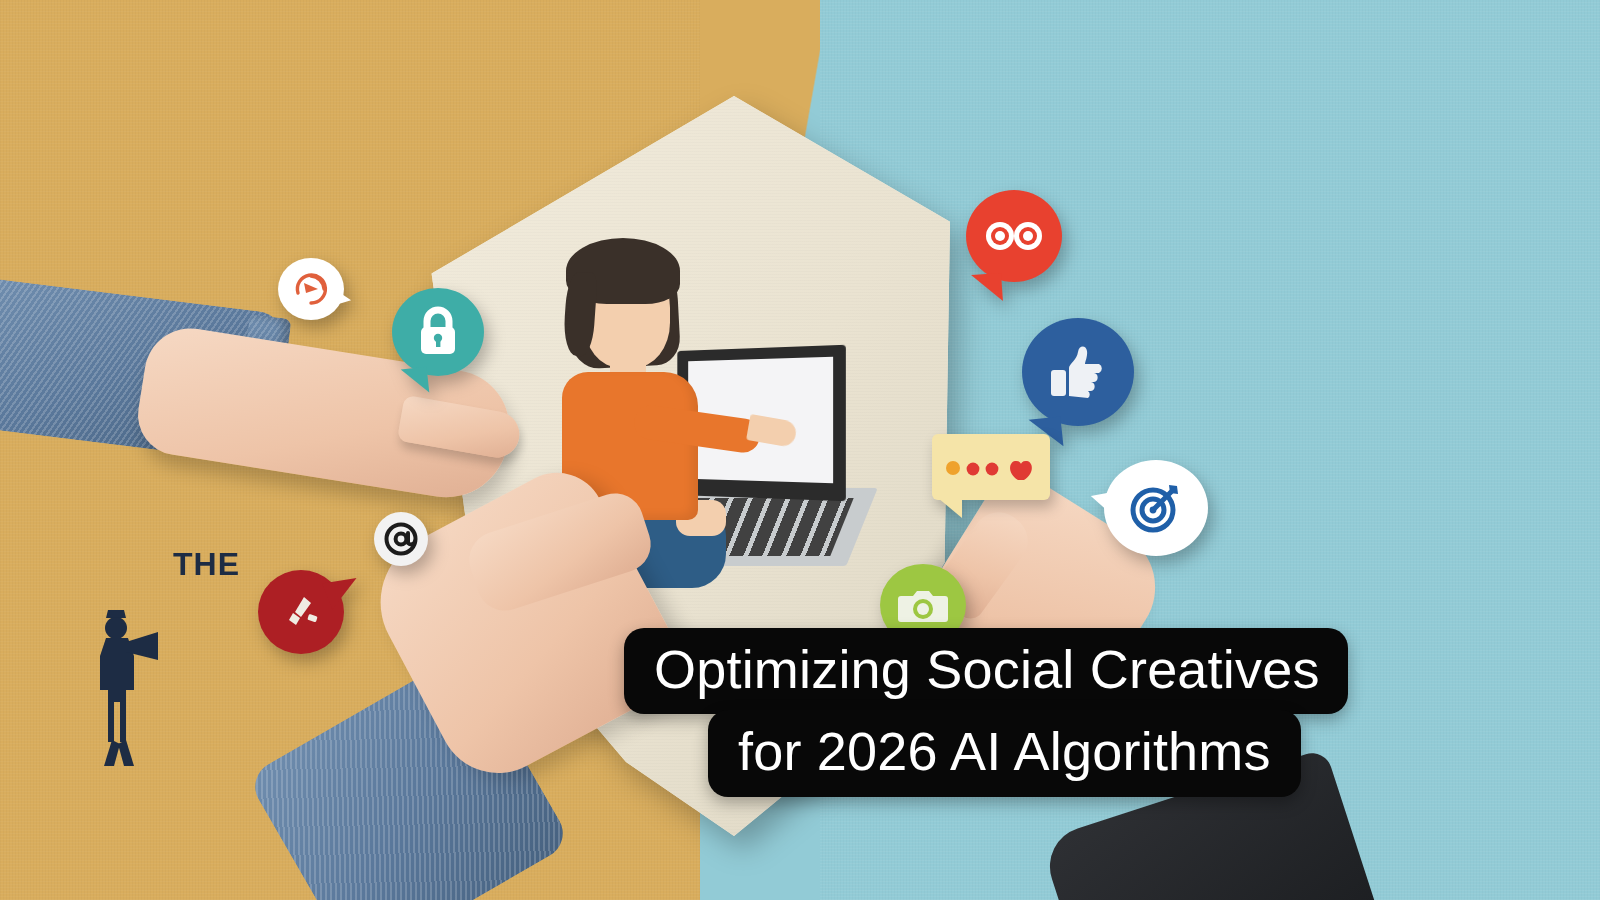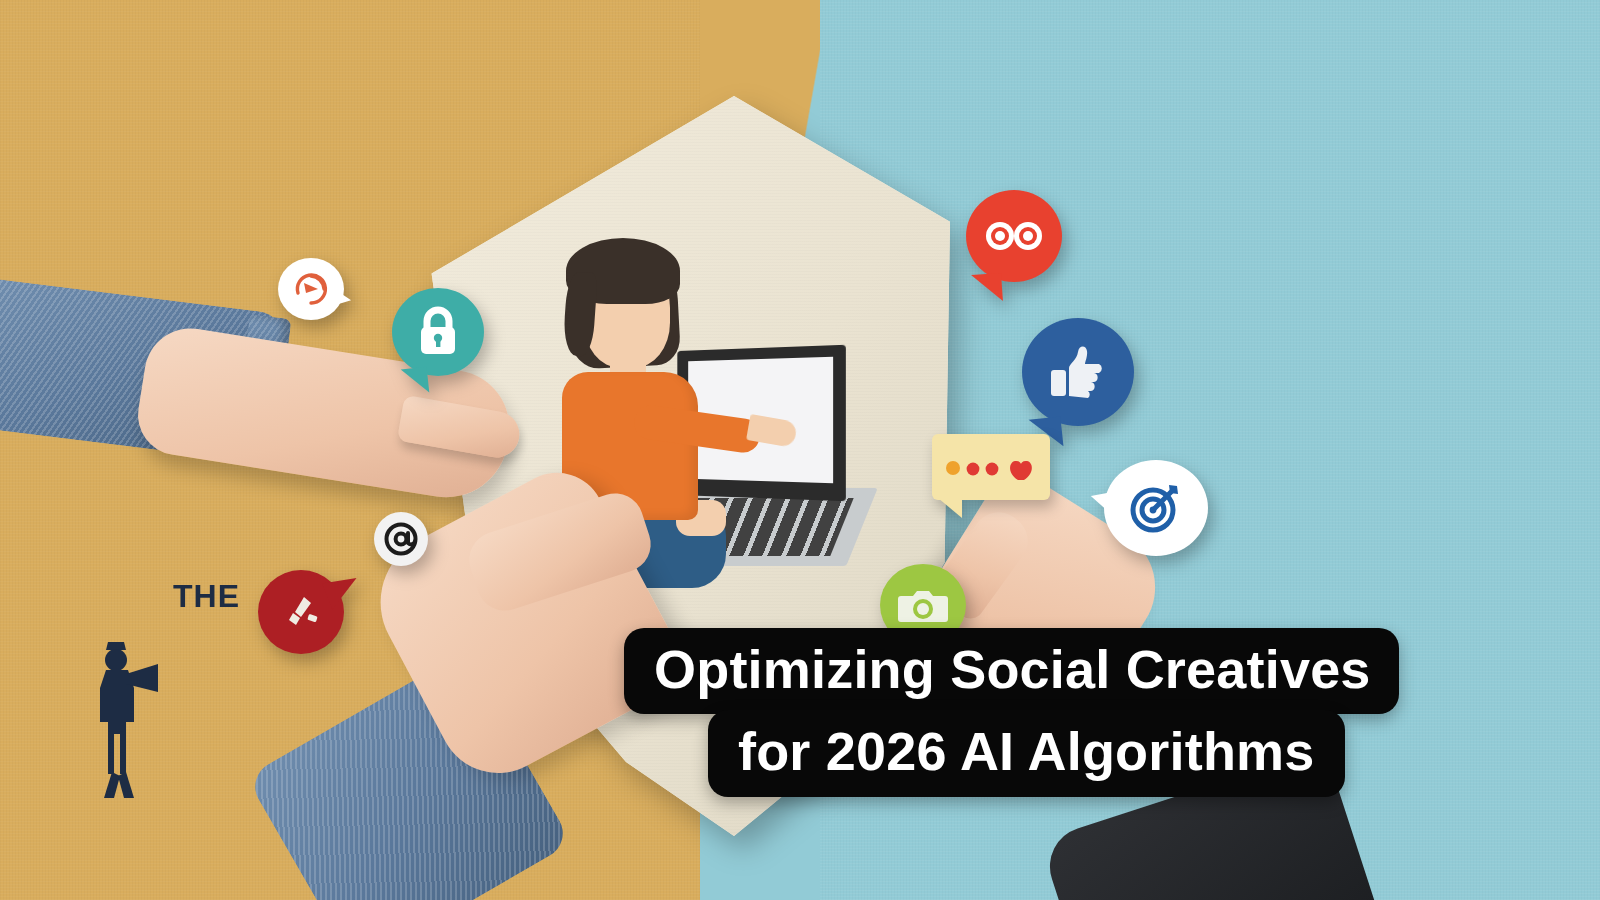--- a/index.html
+++ b/index.html
@@ -159,34 +159,34 @@
     transform:rotate(8deg);}
 
   .b-camera{left:880px;top:564px;width:86px;height:82px;}
   .b-camera .body{background:#9dc742;}
   .b-camera .tail{left:12px;bottom:-16px;border-right:24px solid #9dc742;
     border-bottom:22px solid transparent;}
 
   .bub svg{display:block;}
 
   
-  .logo{position:absolute;left:78px;top:572px;width:260px;height:240px;}
+  .logo{position:absolute;left:78px;top:540px;width:260px;height:240px;}
   .logo-the{position:absolute;left:95px;top:8px;font-size:32px;font-weight:bold;
     color:#1d2c44;letter-spacing:1px;line-height:1;}
   .logo-ad{position:absolute;left:78px;top:36px;font-size:104px;font-weight:bold;
     color:#f4711f;letter-spacing:-2px;line-height:.92;}
   .logo-firm{position:absolute;left:92px;top:142px;font-size:62px;font-weight:bold;
     color:#1d2c44;letter-spacing:2px;line-height:1;}
   .logo-man{position:absolute;left:8px;top:58px;width:76px;height:180px;}
 
   
   .title-wrap{position:absolute;left:624px;top:628px;width:890px;}
   .title-line{
     background:#080808;color:#fff;border-radius:20px;
-    font-weight:bold;letter-spacing:.2px;display:inline-block;
+    font-weight:normal;letter-spacing:.2px;display:inline-block;
     box-shadow:0 6px 16px rgba(0,0,0,.3);
   }
   .title-line.l1{font-size:54px;line-height:1.03;padding:14px 28px 16px 30px;
     margin-left:0;}
   .title-line.l2{font-size:54px;line-height:1.03;padding:14px 30px 18px 30px;
     margin-left:84px;margin-top:-4px;}
 </style>
 </head>
 <body>
 

